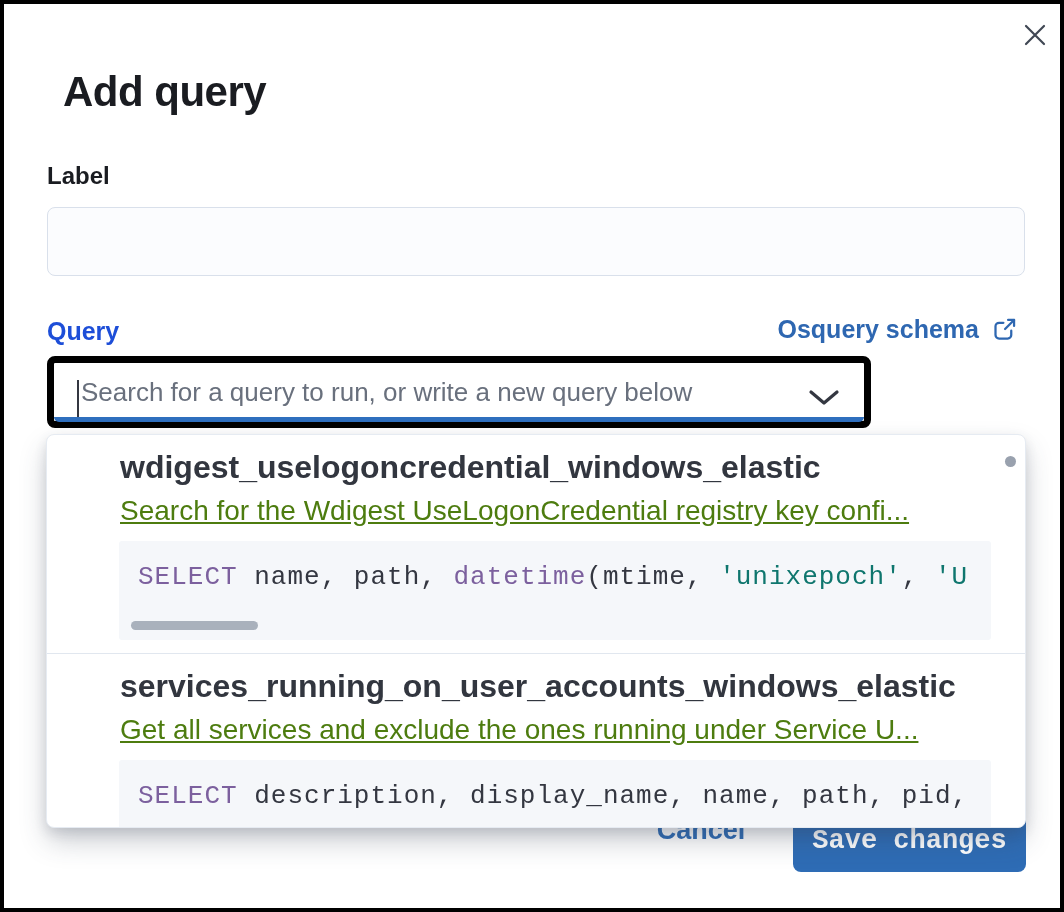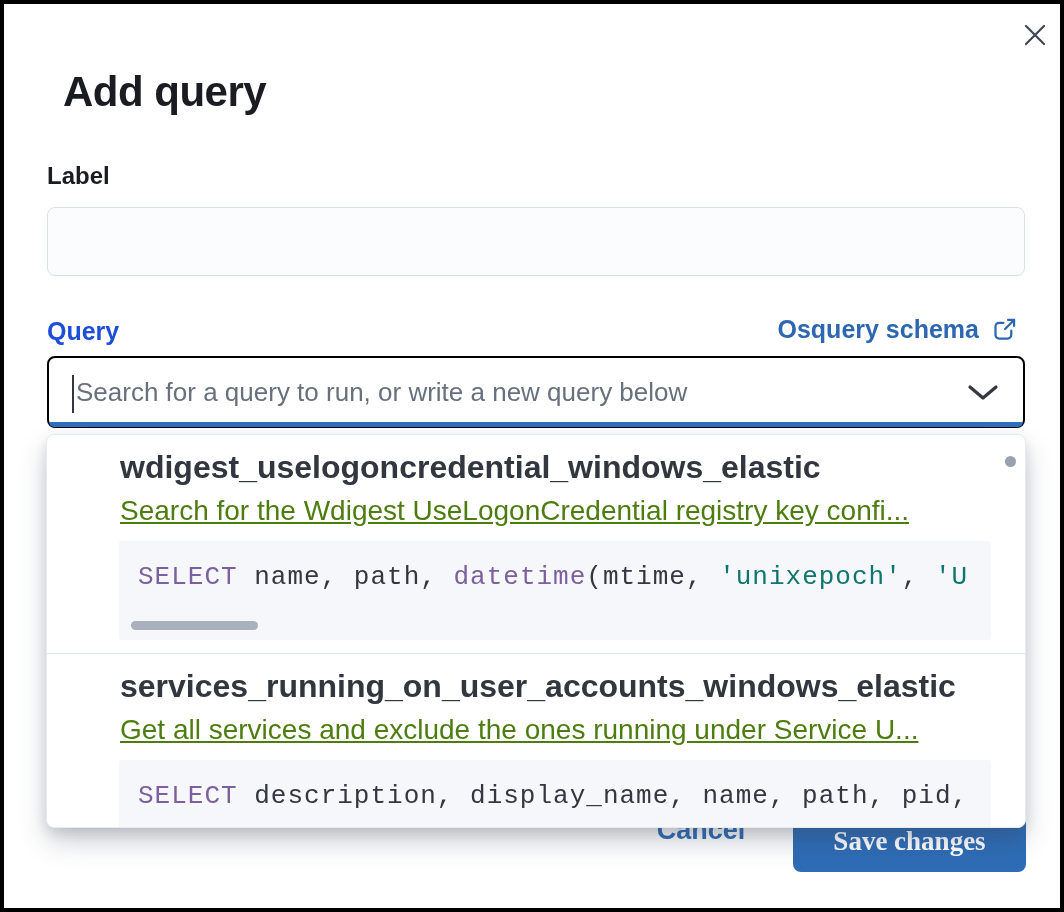--- a/index.html
+++ b/index.html
@@ -17,22 +17,22 @@
     font-size:24px; font-weight:700; color:#1a1c21;}
   .label-input{position:absolute; left:43px; top:203px; width:978px; height:69px;
     box-sizing:border-box; background:#fbfcfe; border:1px solid #d9e0eb;
     border-radius:8px; font-size:26px; padding:0 18px;
     font-family:"Liberation Sans", sans-serif;}
   .query-row-label{position:absolute; left:43px; top:313px;
     font-size:25px; font-weight:700; color:#1d4ed8;}
   .schema-link{position:absolute; right:42px; top:311px; text-decoration:none;
     font-size:25px; font-weight:700; color:#2e67b1; display:flex;
     align-items:center; gap:12px; cursor:pointer;}
-  .combobox{position:absolute; left:43px; top:352px; width:978px; height:72px;
-    box-sizing:border-box; background:#fff; border:2px solid #000000;
+  .combobox{position:absolute; left:43px; top:352px; width:824px; height:72px;
+    box-sizing:border-box; background:#fff; border:7px solid #000000;
     border-radius:8px;}
   .caret-bar{position:absolute; left:23px; top:17px; width:2px; height:38px;
     background:#343741;}
   .placeholder{position:absolute; left:27px; top:0; height:100%;
     display:flex; align-items:center; font-size:26px; color:#69707d;
     white-space:nowrap;}
   .chevron{position:absolute; right:24px; top:26px;}
   .focus-bar{position:absolute; left:0; bottom:-1px; width:100%; height:5px;
     background:#2f6fbe; border-radius:0 0 7px 7px;}
   .dropdown{position:absolute; left:42px; top:430px; width:980px; height:394px;
@@ -58,21 +58,21 @@
   .tok-string{color:#0f766e;}
   .h-thumb{position:absolute; left:12px; bottom:10px; width:127px; height:9px;
     border-radius:5px; background:#a9b1bc;}
   .divider{position:absolute; left:0; top:218px; width:100%; height:1px;
     background:#e1e7ef;}
   .footer-cancel{position:absolute; left:636px; top:810px; width:122px;
     background:none; border:none; font-family:"Liberation Sans", sans-serif;
     font-size:27px; font-weight:600; color:#2e6cb5; cursor:pointer; z-index:1;}
   .footer-save{position:absolute; left:789px; top:806px; width:233px; height:62px;
     background:#2e6cb5; border:none; border-radius:8px;
-    font-family:Liberation Serif, serif; font-size:27px; font-weight:600;
+    font-family:Liberation Mono, monospace; font-size:27px; font-weight:600;
     color:#fff; cursor:pointer; z-index:1;}
 </style>
 </head>
 <body>
 
 <div class="frame">
 
   <button class="close-btn" aria-label="Close">
     <svg width="26" height="26" viewBox="0 0 26 26">
       <path d="M4 4 L22 22 M22 4 L4 22" stroke="#404754" stroke-width="2.2" stroke-linecap="round" fill="none"></path>

